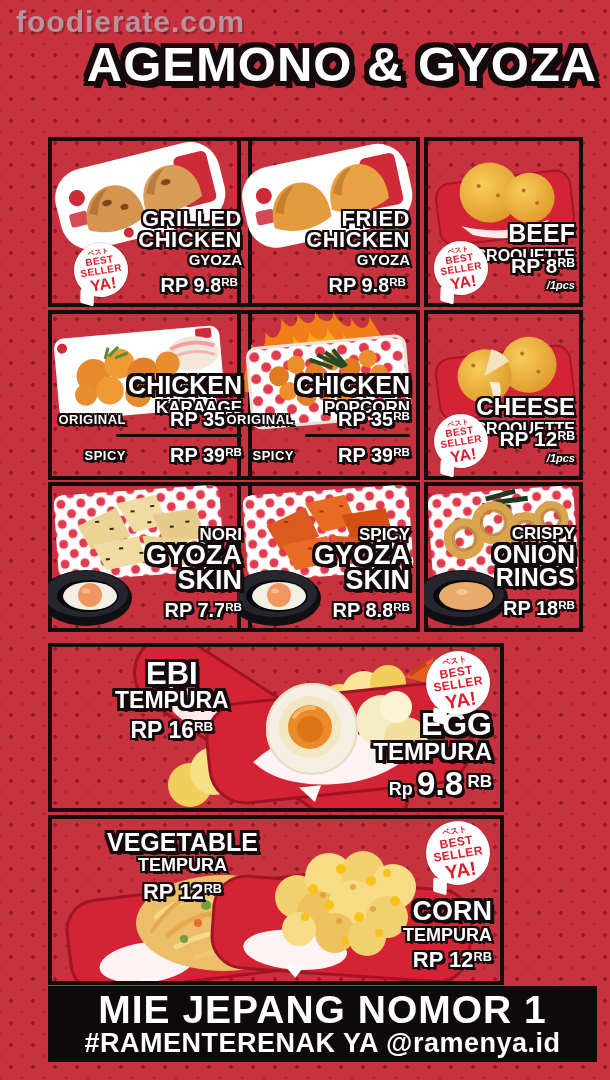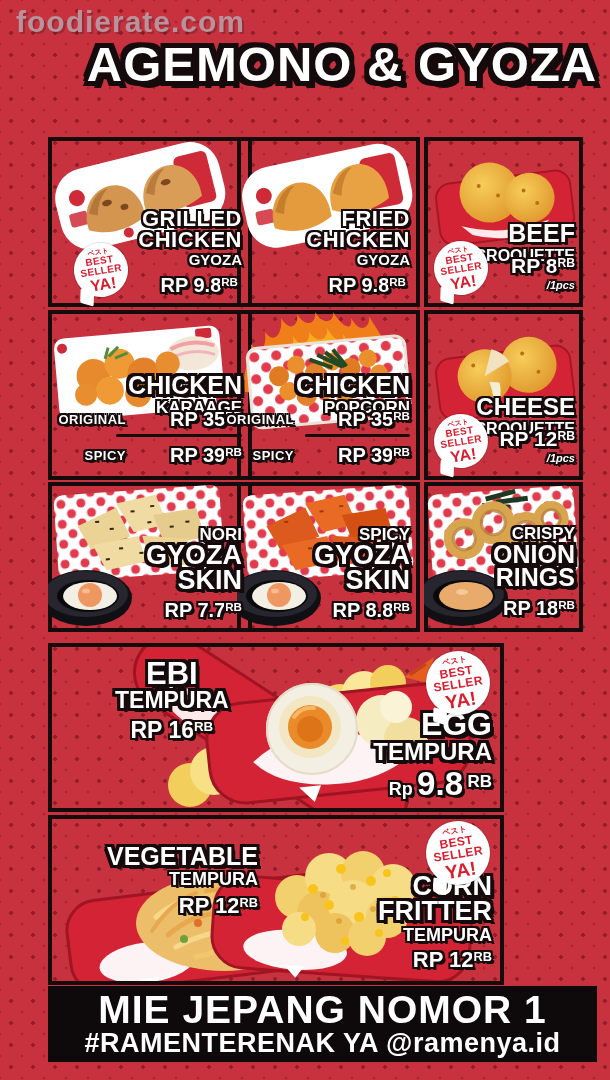--- a/index.html
+++ b/index.html
@@ -558,28 +558,27 @@
           <circle cx="178" cy="108" r="4"></circle>
         <circle cx="186" cy="48" r="4"></circle>
       </g>
       <g fill="#d89a34" opacity=".7">
         <circle cx="122" cy="70" r="3"></circle>
           <circle cx="152" cy="62" r="3"></circle>
           <circle cx="172" cy="84" r="3"></circle>
           <circle cx="138" cy="96" r="3"></circle>
       </g>
     </svg>
-    <div class="txt center-txt" style="left:18px;top:26px;text-align:right">
+    <div class="txt center-txt" style="left:18px;top:12px;text-align:center">
       <div class="w o3" style="font-size:25px">VEGETABLE</div>
       <div class="w o2" style="font-size:18px;margin-top:2px">TEMPURA</div>
       <div class="price w o2" style="font-size:22px;margin-top:8px"><span>RP 12</span><sup class="rb">RB</sup></div>
     </div>
     <div class="txt" style="right:8px;bottom:10px">
       <div class="w o3" style="font-size:27px">CORN</div>
-      <div class="w o3" style="font-size:27px">FRITTER</div>
       <div class="w o2" style="font-size:18px;margin-top:2px">TEMPURA</div>
       <div class="price w o2" style="font-size:22px;margin-top:6px"><span>RP 12</span><sup class="rb">RB</sup></div>
     </div>
     <div class="badge badge-lg" style="right:10px;top:2px">
       <div class="jp">ベスト</div>
       <div class="b1">BEST</div>
       <div class="b1">SELLER</div>
       <div class="b3">YA!</div>
     </div>
   </section>

